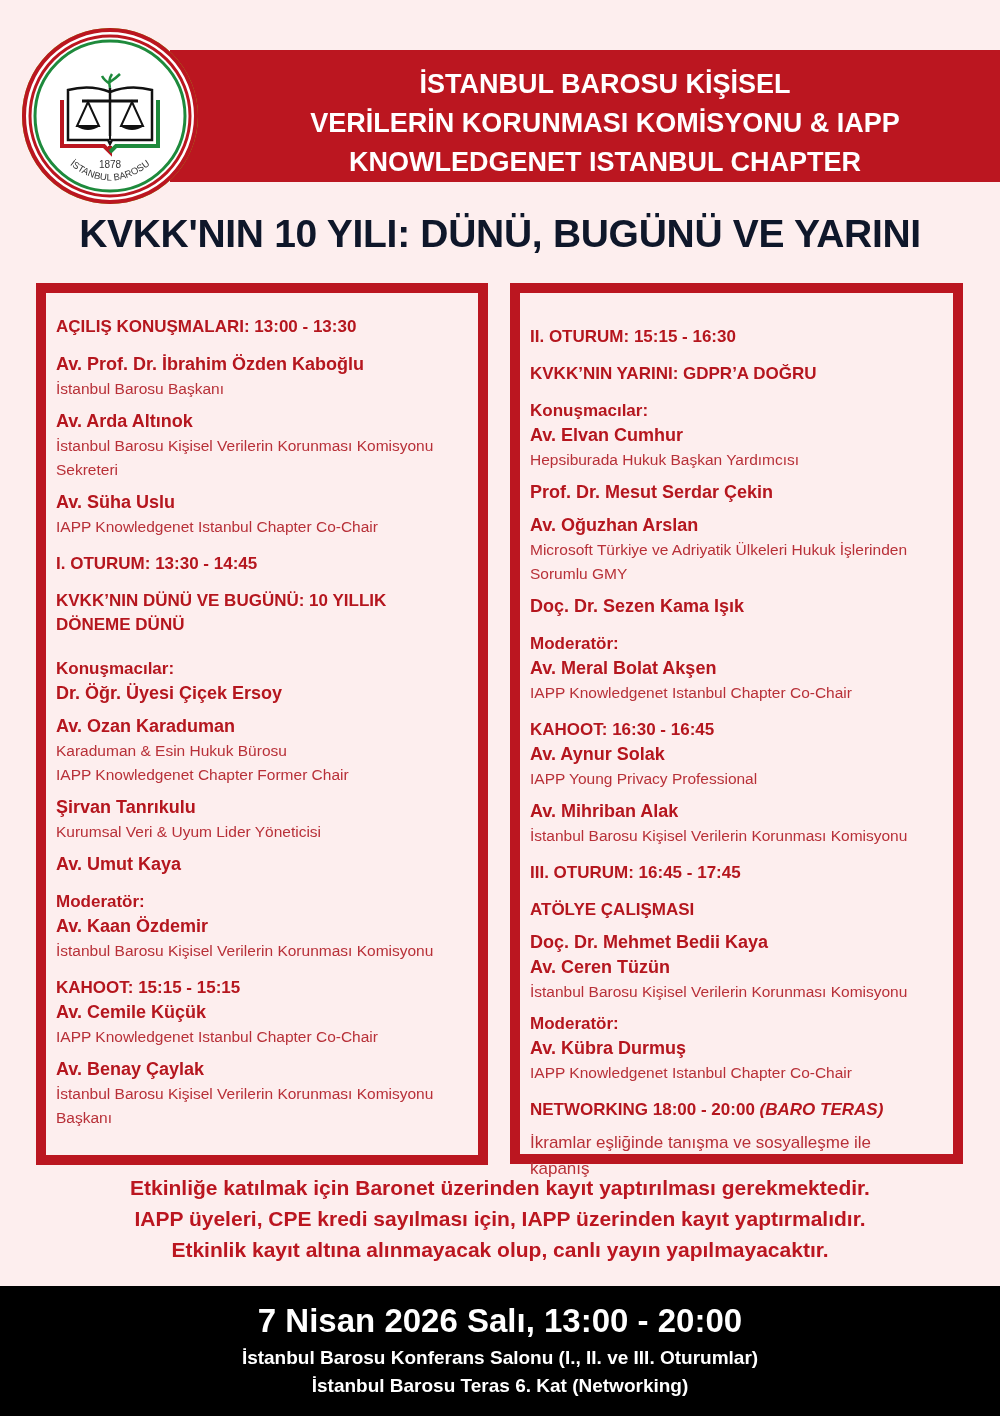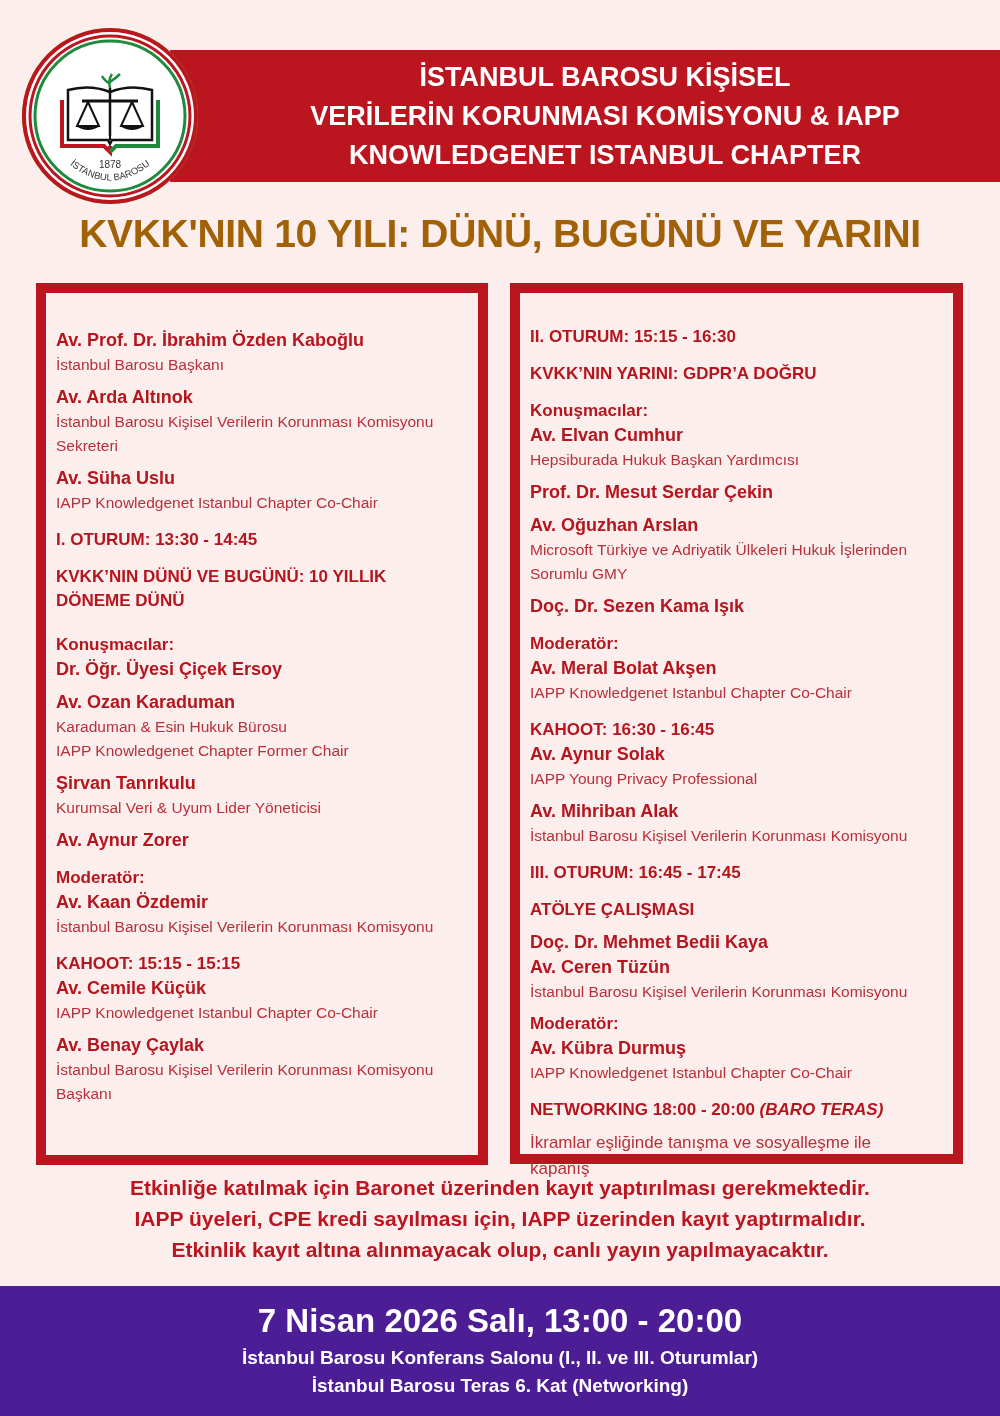--- a/index.html
+++ b/index.html
@@ -5,55 +5,55 @@
   html, body { margin:0; padding:0; }
   body {
     width:1000px; height:1416px; position:relative; overflow:hidden;
     background:#fdeeee;
     font-family:"Liberation Sans", sans-serif;
     color:#b5161e;
   }
   .banner {
     position:absolute; left:170px; top:50px; width:830px; height:132px;
     background:#bb1620;
-    display:flex; flex-direction:column; justify-content:center; align-items:center;
+    display:flex; flex-direction:column; justify-content:flex-end; align-items:center;
     padding-left:40px; box-sizing:border-box;
   }
   .banner div {
     color:#fff; font-weight:bold; font-size:27px; line-height:39px; text-align:center;
   }
   .logo {
     position:absolute; left:22px; top:28px; width:176px; height:176px;
     border-radius:50%; background:#84cc16;
   }
   .logo svg { width:176px; height:176px; }
   .main-title {
     position:absolute; left:0; top:212px; width:1000px; text-align:center;
-    font-weight:bold; font-size:39px; color:#a16207; letter-spacing:-0.3px;
+    font-weight:bold; font-size:39px; color:#0f172a; letter-spacing:-0.3px;
   }
   .box {
     position:absolute; border:10px solid #bb1620; box-sizing:border-box;
     background:#fdeeee; padding:14px 10px 10px 10px;
   }
   .box-left { left:36px; top:283px; width:452px; height:882px; padding-top:22px; }
   .box-right { left:510px; top:283px; width:453px; height:881px; padding-top:32px; }
   .hd { font-weight:bold; font-size:17px; line-height:24px; margin-top:0; }
   .name { font-weight:bold; font-size:18px; line-height:25px; }
   .desc { font-size:15.5px; line-height:24px; color:#b83038; }
   .gap-s { height:8px; }
   .gap-m { height:13px; }
   .gap-l { height:20px; }
   .it { font-style:italic; }
   .note {
     position:absolute; left:0; top:1172px; width:1000px; text-align:center;
     font-weight:bold; font-size:21px; line-height:31px; color:#bb1620;
   }
   .footer {
     position:absolute; left:0; top:1286px; width:1000px; height:130px;
-    background:#4c1d95; color:#fff; text-align:center;
+    background:#000000; color:#fff; text-align:center;
   }
   .footer .date { font-weight:bold; font-size:33px; margin-top:14px; line-height:42px; }
   .footer .loc { font-weight:bold; font-size:19px; line-height:28px; }
   .footer .loc1 { margin-top:2px; }
 </style>
 </head>
 <body>
 
 <div class="banner">
   <div>İSTANBUL BAROSU KİŞİSEL</div>
@@ -83,20 +83,21 @@
     <path d="M88 60 Q86 52 90 46 M88 56 Q82 52 80 48 M88 54 Q94 50 98 46" fill="none" stroke="#1e8a3c" stroke-width="2.5"></path>
     <text x="88" y="140" text-anchor="middle" font-family="Liberation Sans, sans-serif" font-size="10" fill="#333">1878</text>
     <path id="arcPath" d="M40 130 Q88 175 136 130" fill="none"></path>
     <text font-family="Liberation Sans, sans-serif" font-size="9.5" fill="#333"><textPath href="#arcPath" startOffset="50%" text-anchor="middle">İSTANBUL BAROSU</textPath></text>
   </svg>
 </div>
 
 <div class="main-title">KVKK'NIN 10 YILI: DÜNÜ, BUGÜNÜ VE YARINI</div>
 
 <div class="box box-left">
+  <div class="hd">AÇILIŞ KONUŞMALARI: 13:00 - 13:30</div>
   <div class="gap-m"></div>
   <div class="name">Av. Prof. Dr. İbrahim Özden Kaboğlu</div>
   <div class="desc">İstanbul Barosu Başkanı</div>
   <div class="gap-s"></div>
   <div class="name">Av. Arda Altınok</div>
   <div class="desc">İstanbul Barosu Kişisel Verilerin Korunması Komisyonu</div>
   <div class="desc">Sekreteri</div>
   <div class="gap-s"></div>
   <div class="name">Av. Süha Uslu</div>
   <div class="desc">IAPP Knowledgenet Istanbul Chapter Co-Chair</div>
@@ -109,21 +110,21 @@
   <div class="hd">Konuşmacılar:</div>
   <div class="name">Dr. Öğr. Üyesi Çiçek Ersoy</div>
   <div class="gap-s"></div>
   <div class="name">Av. Ozan Karaduman</div>
   <div class="desc">Karaduman &amp; Esin Hukuk Bürosu</div>
   <div class="desc">IAPP Knowledgenet Chapter Former Chair</div>
   <div class="gap-s"></div>
   <div class="name">Şirvan Tanrıkulu</div>
   <div class="desc">Kurumsal Veri &amp; Uyum Lider Yöneticisi</div>
   <div class="gap-s"></div>
-  <div class="name">Av. Aynur Zorer</div>
+  <div class="name">Av. Umut Kaya</div>
   <div class="gap-m"></div>
   <div class="hd">Moderatör:</div>
   <div class="name">Av. Kaan Özdemir</div>
   <div class="desc">İstanbul Barosu Kişisel Verilerin Korunması Komisyonu</div>
   <div class="gap-m"></div>
   <div class="hd">KAHOOT: 15:15 - 15:15</div>
   <div class="name">Av. Cemile Küçük</div>
   <div class="desc">IAPP Knowledgenet Istanbul Chapter Co-Chair</div>
   <div class="gap-s"></div>
   <div class="name">Av. Benay Çaylak</div>

